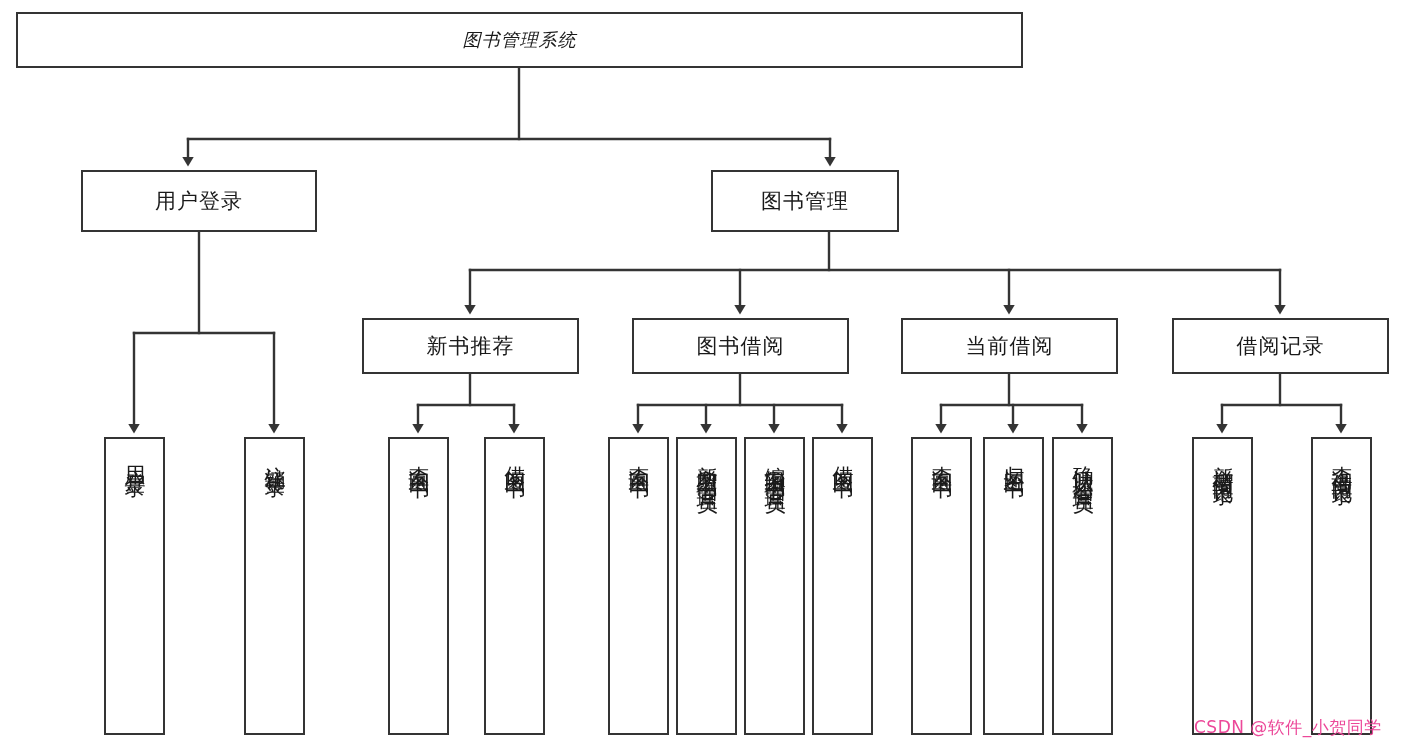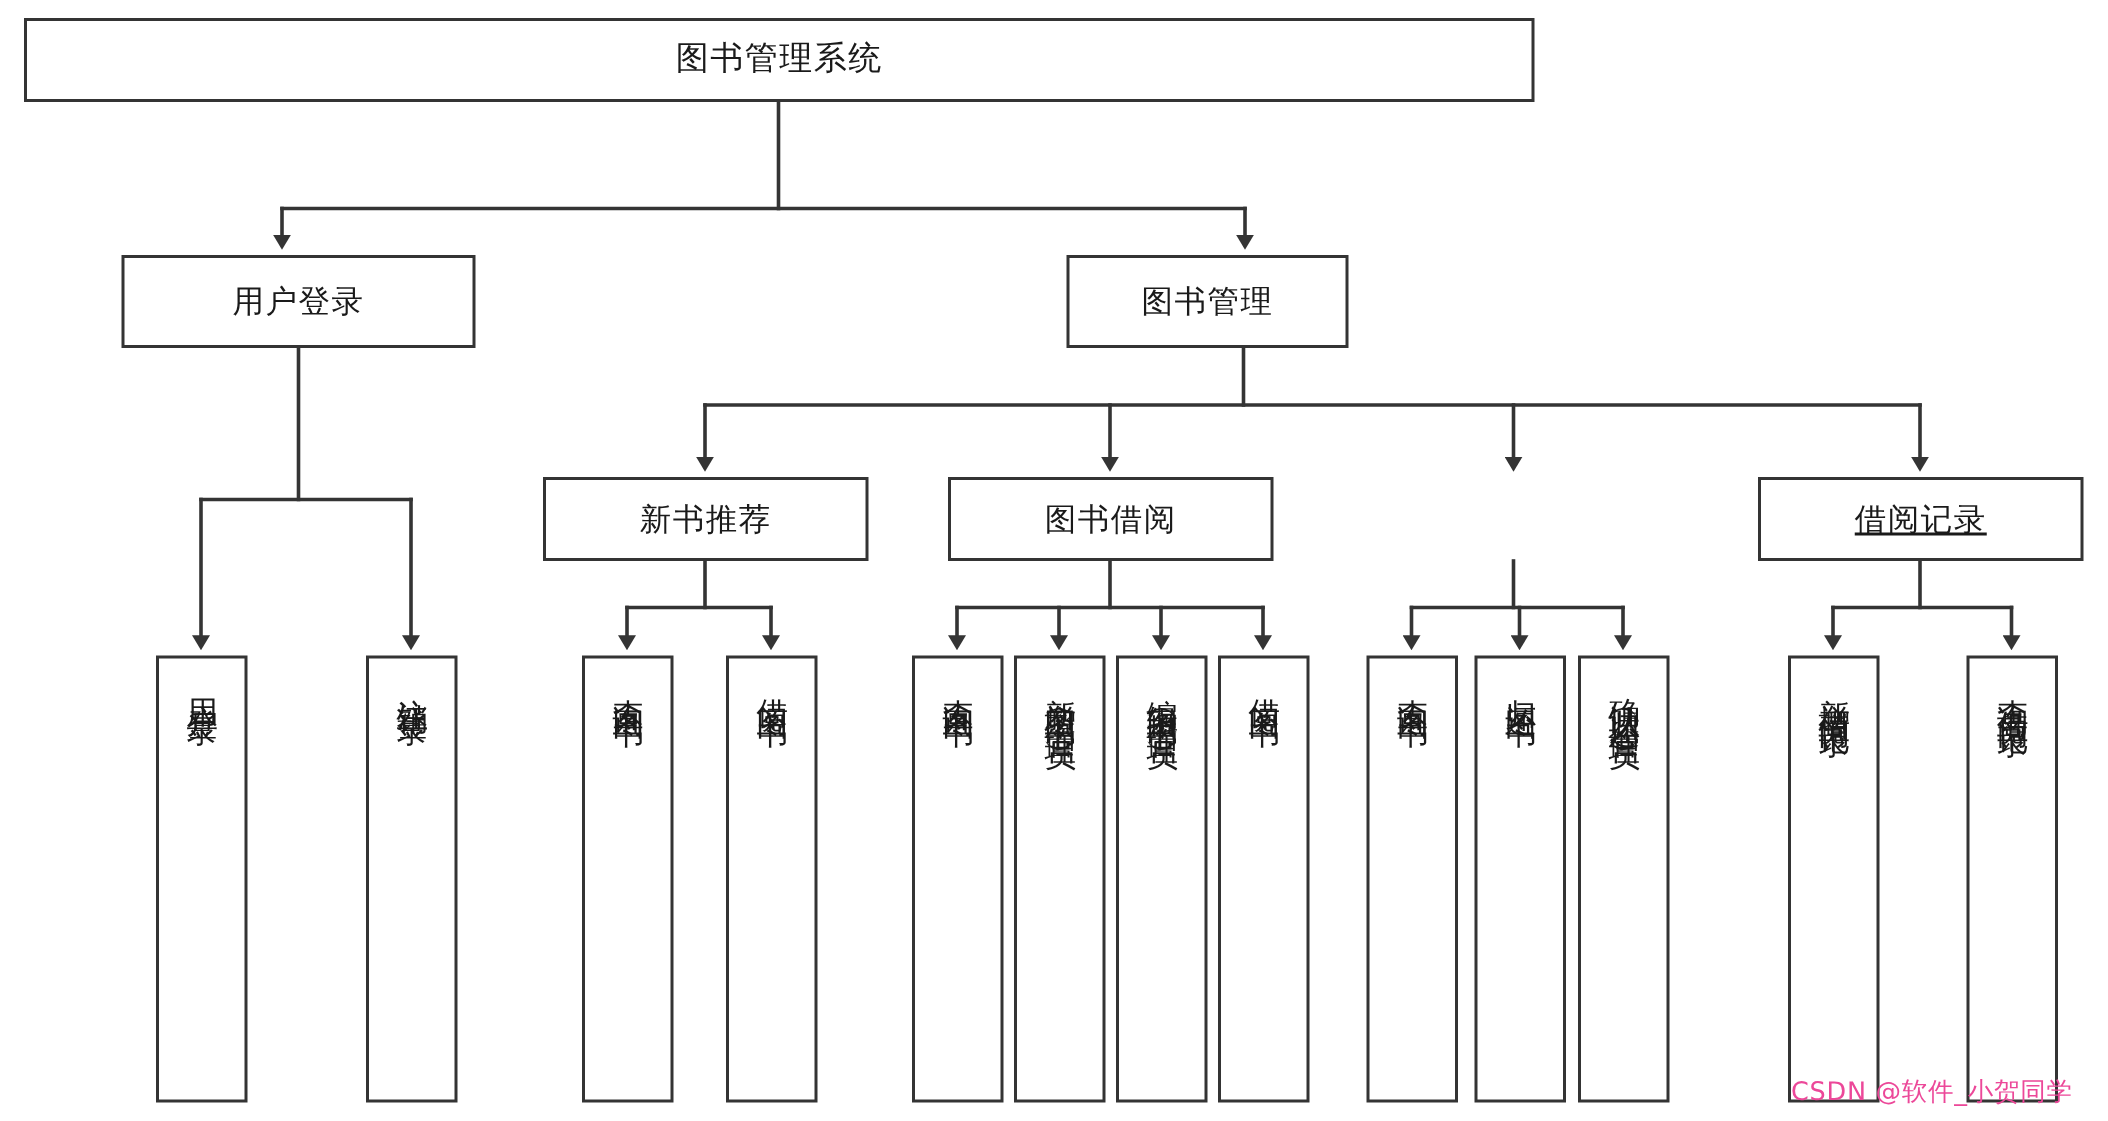--- a/index.html
+++ b/index.html
@@ -39,21 +39,22 @@
   }
   .node .label {
     display: block;
     line-height: 1.18;
     letter-spacing: 1px;
   }
   .node.horiz .label {
     font-size: 21px;
   }
   .node.root .label {
-    font-size: 22px;
+    font-size: 18px;
+    font-style: italic;
   }
   .node.vert {
     align-items: flex-start;
     padding-top: 10px;
   }
   .node.vert .label {
     writing-mode: vertical-rl;
     text-orientation: upright;
     font-size: 21px;
     letter-spacing: 4px;
@@ -133,21 +134,24 @@
   <div class="node horiz" style="left: 711px; top: 170px; width: 188px; height: 62px;">
     <span class="label">图书管理</span>
   </div>
 
   <div class="node horiz" style="left: 362px; top: 318px; width: 217px; height: 56px;">
     <span class="label">新书推荐</span>
   </div>
   <div class="node horiz" style="left: 632px; top: 318px; width: 217px; height: 56px;">
     <span class="label">图书借阅</span>
   </div>
-  <div class="node horiz" style="left: 1172px; top: 318px; width: 217px; height: 56px; text-decoration: underline;">
+  <div class="node horiz" style="left: 901px; top: 318px; width: 217px; height: 56px;">
+    <span class="label">当前借阅</span>
+  </div>
+  <div class="node horiz" style="left: 1172px; top: 318px; width: 217px; height: 56px;">
     <span class="label">借阅记录</span>
   </div>
 
   <div class="node vert" style="left: 104px; top: 437px; width: 61px; height: 298px;">
     <span class="label">用户登录</span>
   </div>
   <div class="node vert" style="left: 244px; top: 437px; width: 61px; height: 298px;">
     <span class="label">注销登录</span>
   </div>
 

